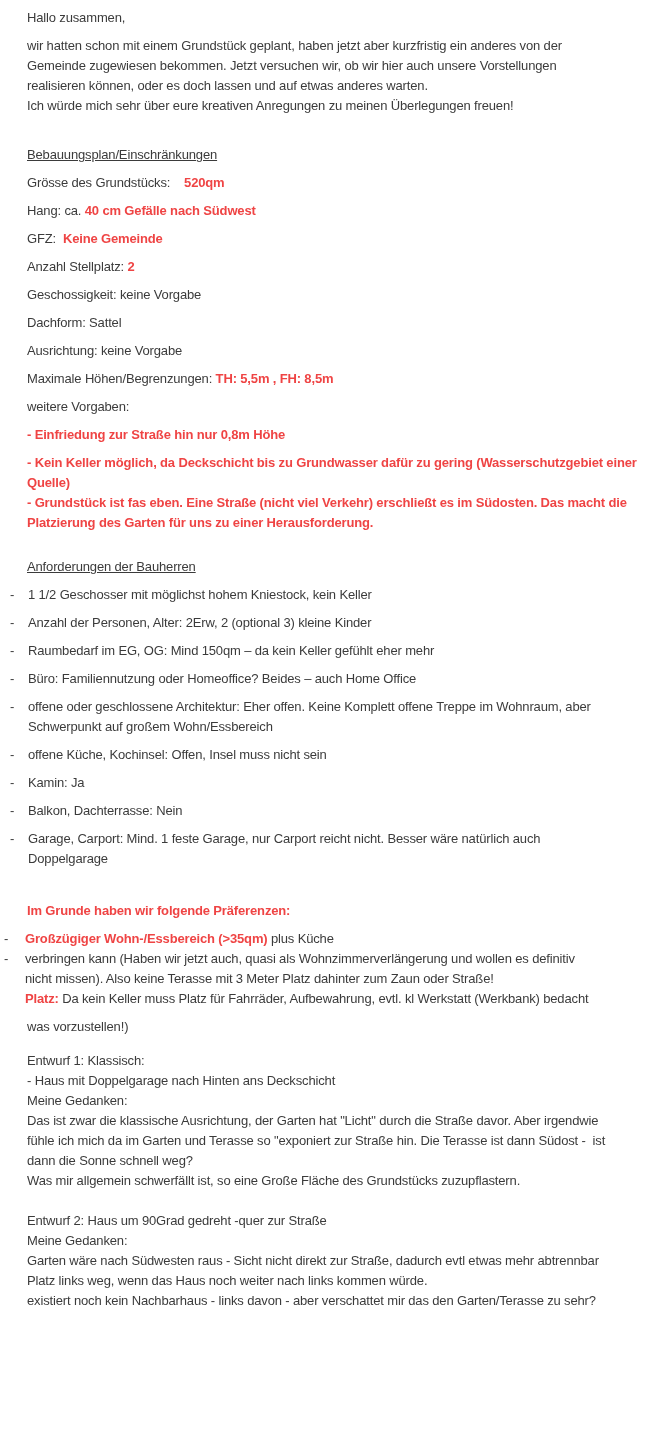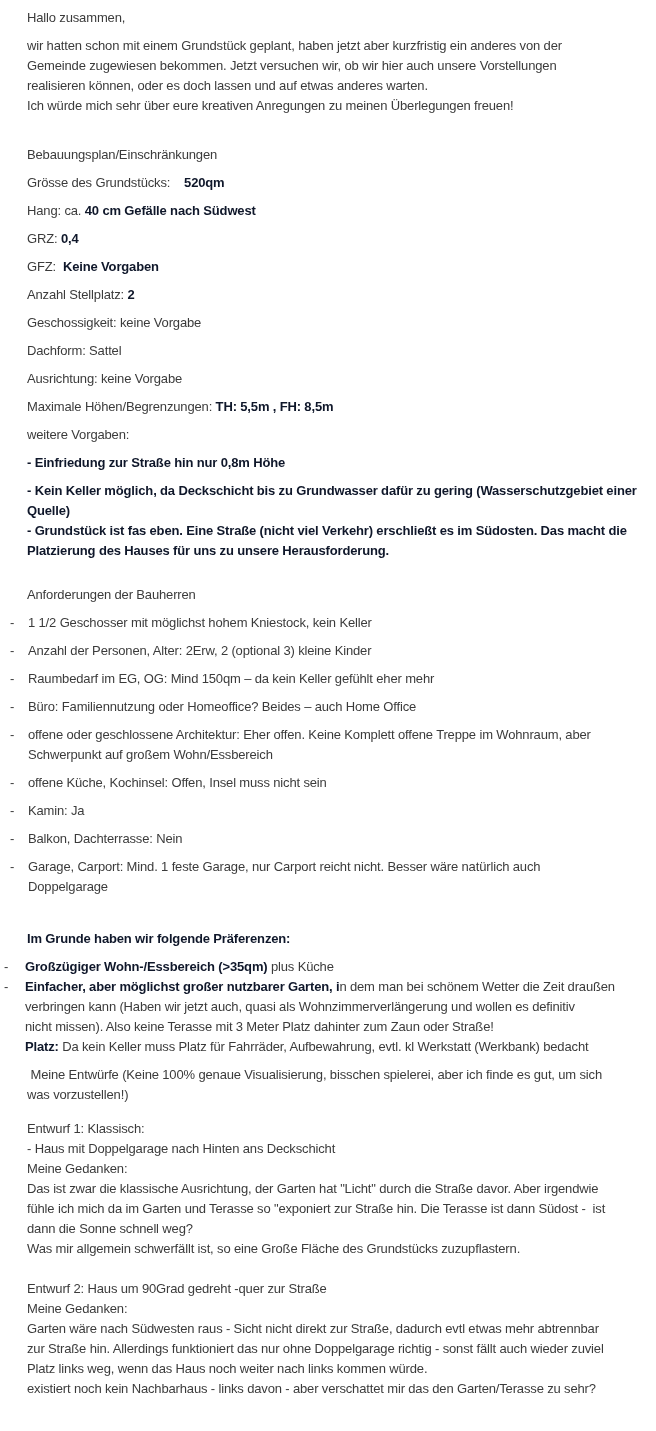--- a/index.html
+++ b/index.html
@@ -10,22 +10,22 @@
   #doc{
     box-sizing:border-box;width:656px;height:1038px;
     padding:8px 8px 0 27px;
     font-size:13px;line-height:20px;letter-spacing:-0.15px;
     color:#3b3b3b;
   }
   .block{margin:0 0 8px 0;}
   .tight{margin-bottom:0;}
   .line{white-space:pre;height:20px;}
   .seg{}
-  .b{font-weight:700;color:#0f172a;}
-  .u{}
+  .b{font-weight:700;color:#ef4444;}
+  .u{text-decoration:underline;}
   .li{display:flex;}
   .li1{margin-left:-17px;}
   .li1 > .marker{flex:none;width:18px;}
   .li2{margin-left:-23px;}
   .li2 > .marker{flex:none;width:21px;}
   .content{flex:1 1 auto;min-width:0;}
   .gap{}
 </style>
 </head>
 <body style="background: rgb(255, 255, 255);">
@@ -44,24 +44,21 @@
     <div class="block">
       <div class="line"><span class="seg u">Bebauungsplan/Einschränkungen</span></div>
     </div>
     <div class="block">
       <div class="line"><span class="seg">Grösse des Grundstücks:    </span><span class="seg b">520qm</span></div>
     </div>
     <div class="block">
       <div class="line"><span class="seg">Hang: ca. </span><span class="seg b">40 cm Gefälle nach Südwest</span></div>
     </div>
     <div class="block">
-      <div class="line"><span class="seg">GRZ: </span><span class="seg b">0,4</span></div>
-    </div>
-    <div class="block">
-      <div class="line"><span class="seg">GFZ:  </span><span class="seg b">Keine Vorgaben</span></div>
+      <div class="line"><span class="seg">GFZ:  </span><span class="seg b">Keine Gemeinde</span></div>
     </div>
     <div class="block">
       <div class="line"><span class="seg">Anzahl Stellplatz: </span><span class="seg b">2</span></div>
     </div>
     <div class="block">
       <div class="line"><span class="seg">Geschossigkeit: keine Vorgabe</span></div>
     </div>
     <div class="block">
       <div class="line"><span class="seg">Dachform: Sattel</span></div>
     </div>
@@ -74,21 +71,21 @@
     <div class="block">
       <div class="line"><span class="seg">weitere Vorgaben:</span></div>
     </div>
     <div class="block">
       <div class="line"><span class="seg b">- Einfriedung zur Straße hin nur 0,8m Höhe</span></div>
     </div>
     <div class="block">
       <div class="line"><span class="seg b">- Kein Keller möglich, da Deckschicht bis zu Grundwasser dafür zu gering (Wasserschutzgebiet einer</span></div>
       <div class="line"><span class="seg b">Quelle)</span></div>
       <div class="line"><span class="seg b">- Grundstück ist fas eben. Eine Straße (nicht viel Verkehr) erschließt es im Südosten. Das macht die</span></div>
-      <div class="line"><span class="seg b">Platzierung des Hauses für uns zu unsere Herausforderung.</span></div>
+      <div class="line"><span class="seg b">Platzierung des Garten für uns zu einer Herausforderung.</span></div>
     </div>
     <div class="gap" style="height: 16px;"></div>
     <div class="block">
       <div class="line"><span class="seg u">Anforderungen der Bauherren</span></div>
     </div>
     <div class="block li li1">
       <div class="marker">-</div>
       <div class="content">
         <div class="line"><span class="seg">1 1/2 Geschosser mit möglichst hohem Kniestock, kein Keller</span></div>
       </div>
@@ -149,43 +146,40 @@
     </div>
     <div class="block tight li li2">
       <div class="marker">-</div>
       <div class="content">
         <div class="line"><span class="seg b">Großzügiger Wohn-/Essbereich (&gt;35qm)</span><span class="seg"> plus Küche</span></div>
       </div>
     </div>
     <div class="block tight li li2">
       <div class="marker">-</div>
       <div class="content">
-        <div class="line"><span class="seg b">Einfacher, aber möglichst großer nutzbarer Garten, i</span><span class="seg">n dem man bei schönem Wetter die Zeit draußen</span></div>
         <div class="line"><span class="seg">verbringen kann (Haben wir jetzt auch, quasi als Wohnzimmerverlängerung und wollen es definitiv</span></div>
         <div class="line"><span class="seg">nicht missen). Also keine Terasse mit 3 Meter Platz dahinter zum Zaun oder Straße!</span></div>
         <div class="line"><span class="seg b">Platz:</span><span class="seg"> Da kein Keller muss Platz für Fahrräder, Aufbewahrung, evtl. kl Werkstatt (Werkbank) bedacht</span></div>
       </div>
     </div>
     <div class="gap" style="height: 8px;"></div>
     <div class="block">
-      <div class="line"><span class="seg"> Meine Entwürfe (Keine 100% genaue Visualisierung, bisschen spielerei, aber ich finde es gut, um sich</span></div>
       <div class="line"><span class="seg">was vorzustellen!)</span></div>
     </div>
     <div class="gap" style="height: 6px;"></div>
     <div class="block">
       <div class="line"><span class="seg">Entwurf 1: Klassisch:</span></div>
       <div class="line"><span class="seg">- Haus mit Doppelgarage nach Hinten ans Deckschicht</span></div>
       <div class="line"><span class="seg">Meine Gedanken:</span></div>
       <div class="line"><span class="seg">Das ist zwar die klassische Ausrichtung, der Garten hat "Licht" durch die Straße davor. Aber irgendwie</span></div>
       <div class="line"><span class="seg">fühle ich mich da im Garten und Terasse so "exponiert zur Straße hin. Die Terasse ist dann Südost -  ist</span></div>
       <div class="line"><span class="seg">dann die Sonne schnell weg?</span></div>
       <div class="line"><span class="seg">Was mir allgemein schwerfällt ist, so eine Große Fläche des Grundstücks zuzupflastern.</span></div>
     </div>
     <div class="gap" style="height: 12px;"></div>
     <div class="block">
       <div class="line"><span class="seg">Entwurf 2: Haus um 90Grad gedreht -quer zur Straße</span></div>
       <div class="line"><span class="seg">Meine Gedanken:</span></div>
       <div class="line"><span class="seg">Garten wäre nach Südwesten raus - Sicht nicht direkt zur Straße, dadurch evtl etwas mehr abtrennbar</span></div>
-      <div class="line"><span class="seg">zur Straße hin. Allerdings funktioniert das nur ohne Doppelgarage richtig - sonst fällt auch wieder zuviel</span></div>
       <div class="line"><span class="seg">Platz links weg, wenn das Haus noch weiter nach links kommen würde.</span></div>
       <div class="line"><span class="seg">existiert noch kein Nachbarhaus - links davon - aber verschattet mir das den Garten/Terasse zu sehr?</span></div>
     </div>
   </div>
 
 </body></html>

